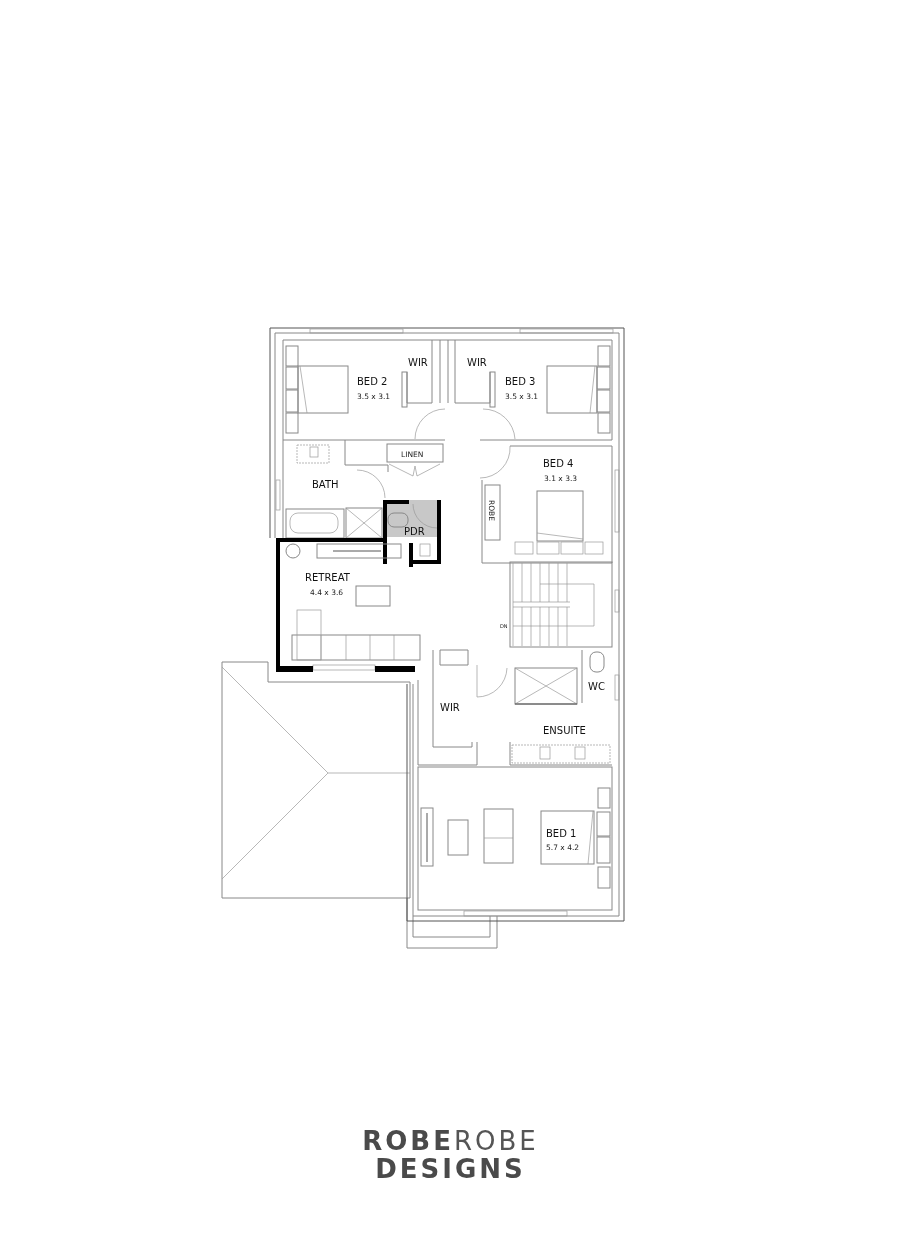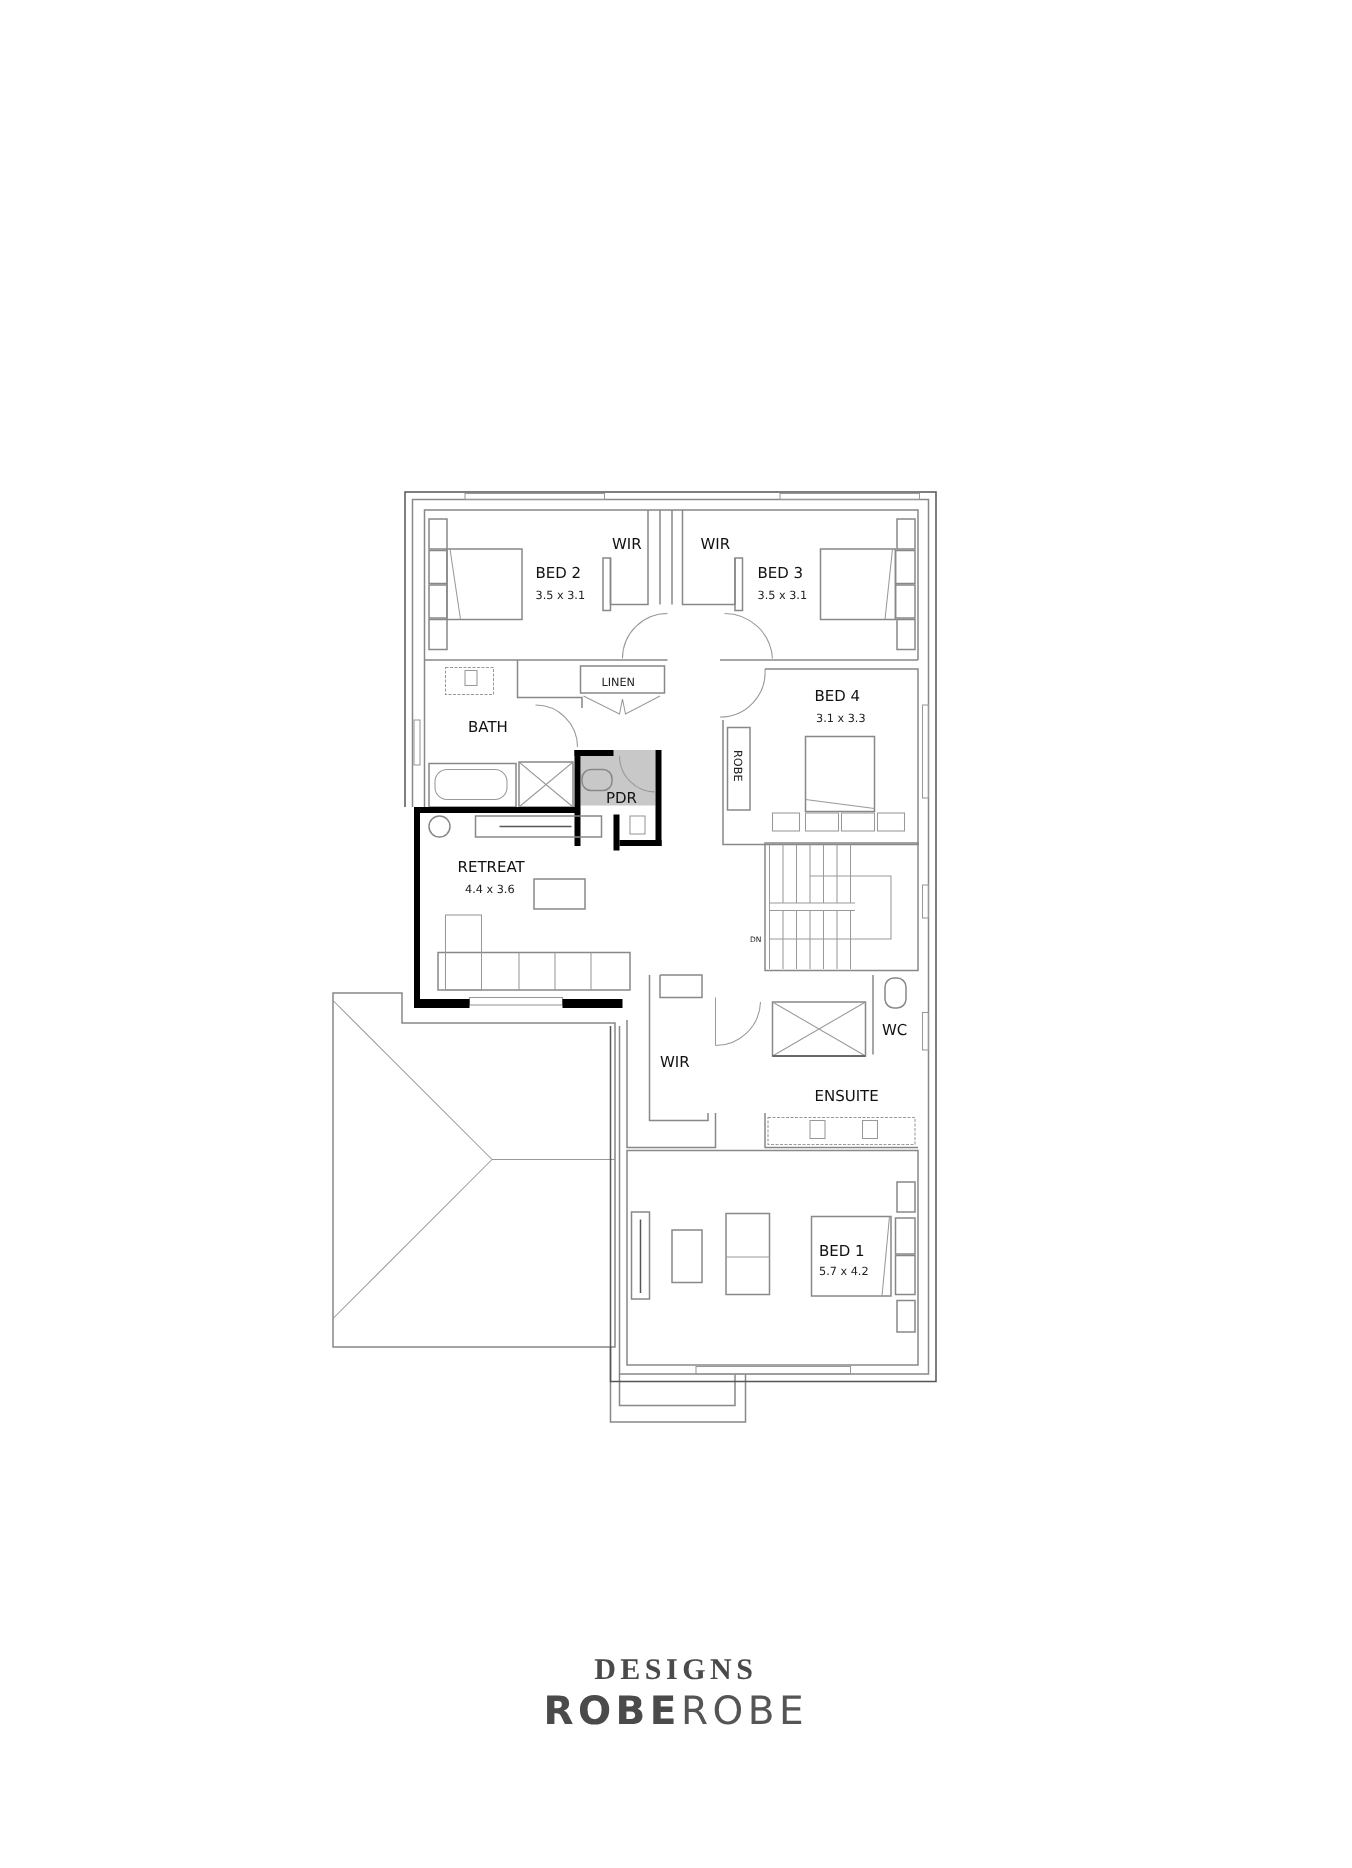--- a/index.html
+++ b/index.html
@@ -9,21 +9,21 @@
   .dim { font-family: "DejaVu Sans", sans-serif; fill: #222; font-size: 7.5px; }
   .tiny { font-family: "DejaVu Sans", sans-serif; fill: #222; font-size: 5px; }
   .w { fill: none; stroke: #888; stroke-width: 1; }
   .wd { fill: none; stroke: #555; stroke-width: 1; }
   .thin { fill: none; stroke: #999; stroke-width: 0.7; }
   .blk { fill: #000; }
   .logo { position: absolute; left: 0; width: 901px; text-align: center; color: #4a4a4a; letter-spacing: 3px; font-family: "DejaVu Sans", sans-serif; }
   .logo1 { top: 1126px; font-size: 26px; }
   .logo1 .bold { font-weight: bold; }
   .logo1 .light { font-weight: normal; color: #555; }
-  .logo2 { top: 1102px; font-size: 20px; font-weight: bold; font-family: Liberation Serif, serif; }
+  .logo2 { top: 1154px; font-size: 26px; font-weight: bold; }
 </style>
 </head>
 <body>
 
 <svg id="plan" viewBox="0 0 901 1245" xmlns="http://www.w3.org/2000/svg">
 
   <g>
     <polygon class="w" points="222,662 268,662 268,682 410,682 410,898 222,898"></polygon>
     <line class="thin" x1="222" y1="667" x2="328" y2="773"></line>
     <line class="thin" x1="222" y1="879" x2="328" y2="773"></line>

